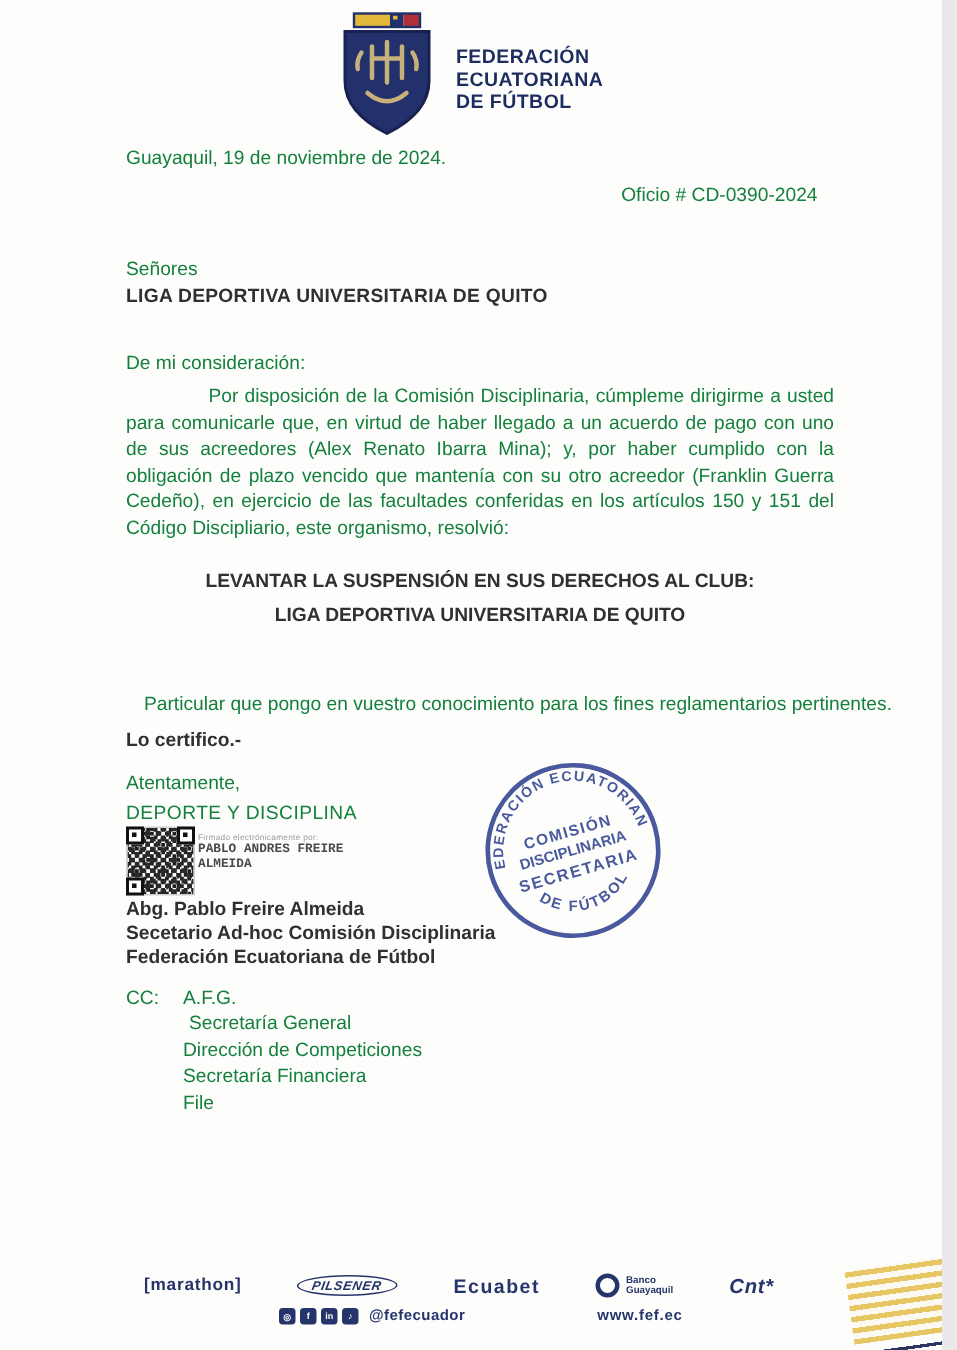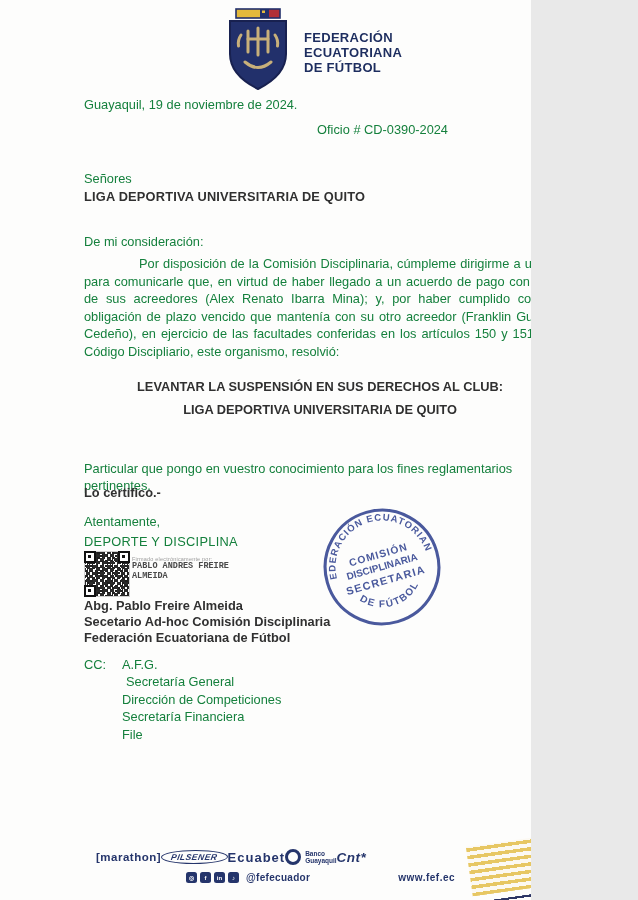--- a/index.html
+++ b/index.html
@@ -1,33 +1,33 @@
 <!DOCTYPE html>
 <html><head>
 <meta charset="utf-8">
 <style>
   html,body{margin:0;padding:0;}
   body{width:638px;height:900px;background:#e9e9e9;font-family:"Liberation Sans",sans-serif;}
-  .page{position:relative;width:531px;height:900px;background:#fdfdfc;overflow:hidden;color:#3a3a3a;}
+  .page{position:relative;width:628px;height:900px;background:#fdfdfc;overflow:hidden;color:#3a3a3a;}
   .abs{position:absolute;}
   
   .logo-row{top:8px;left:226px;display:flex;gap:14px;align-items:flex-start;}
   .wordmark{padding-top:22px;color:#1d2d5f;font-weight:bold;font-size:13px;line-height:15px;letter-spacing:.3px;}
   
   .t{font-size:12.8px;line-height:17px;color:#15803d;}
   .bold{font-weight:bold;color:#303030;}
   .date{top:96px;left:84px;}
   .oficio{top:121px;right:83px;}
   .senores{top:170px;left:84px;}
   .addressee{top:188px;left:84px;letter-spacing:.2px;}
   .greeting{top:233px;left:84px;text-align:center;}
   .bodypara{top:255px;left:84px;width:472px;text-align:justify;text-indent:55px;line-height:17.6px;}
   .res1{top:378px;left:84px;width:472px;text-align:center;}
   .res2{top:401px;left:84px;width:472px;text-align:center;}
-  .particular{top:460px;left:84px;}
+  .particular{top:460px;left:96px;}
   .certify{top:484px;left:84px;}
   .farewell{top:513px;left:84px;}
   .dept{top:533px;left:84px;letter-spacing:.3px;}
   
   .qr{top:551px;left:84px;width:44px;height:44px;border:1px solid #cfcfcf;
       background:
         conic-gradient(#2a2a2a 25%, rgba(255,255,255,0) 0 50%, #2a2a2a 0 75%, rgba(255,255,255,0) 0) 1px 2px/7px 7px,
         conic-gradient(#1f1f1f 25%, #fff 0 50%, #1f1f1f 0 75%, #fff 0) 0 0/5px 5px;}
   .finder{position:absolute;width:12px;height:12px;border:2.5px solid #111;background:#fff;box-sizing:border-box;}
   .finder::after{content:"";position:absolute;left:2px;top:2px;width:3px;height:3px;background:#111;}
@@ -39,21 +39,21 @@
   .sigtitle{top:614px;left:84px;line-height:16px;}
   .sigorg{top:630px;left:84px;line-height:16px;}
   
   .stamp{top:505px;left:320px;width:124px;height:124px;transform:rotate(-16deg);opacity:.92;}
   .stamp text{font-family:"Liberation Sans",sans-serif;font-weight:bold;fill:#3b4c95;}
   
   .cc-label{top:656px;left:84px;}
   .cc-list{top:656px;left:122px;line-height:17.4px;}
   .cc-list .i1{margin-left:4px;}
   
-  .sponsors{top:849px;left:96px;width:420px;display:flex;justify-content:flex-start;align-items:center;color:#25356b;}
+  .sponsors{top:849px;left:96px;width:420px;display:flex;justify-content:space-between;align-items:center;color:#25356b;}
   .lg-marathon{font-size:11.5px;font-weight:bold;letter-spacing:.5px;}
   .lg-pilsener{font-size:8.5px;font-weight:bold;font-style:italic;border:1px solid #25356b;border-radius:50%;padding:1px 9px;transform:skewX(-10deg);letter-spacing:.5px;}
   .lg-ecuabet{font-size:13px;font-weight:bold;letter-spacing:1px;}
   .lg-banco{display:flex;align-items:center;gap:4px;}
   .lg-banco .ring{width:10px;height:10px;border:3px solid #25356b;border-radius:50%;}
   .lg-banco .txt{font-size:6.5px;font-weight:bold;line-height:7px;}
   .lg-cnt{font-size:13.5px;font-weight:bold;font-style:italic;letter-spacing:.5px;}
   .social{top:872px;left:186px;display:flex;align-items:center;color:#25356b;}
   .soc-ic{width:11px;height:11px;border-radius:2.5px;background:#25356b;color:#fff;font-size:6px;font-weight:bold;display:flex;align-items:center;justify-content:center;margin-right:3px;}
   .handle{font-size:10px;font-weight:bold;margin-left:4px;letter-spacing:.3px;}

